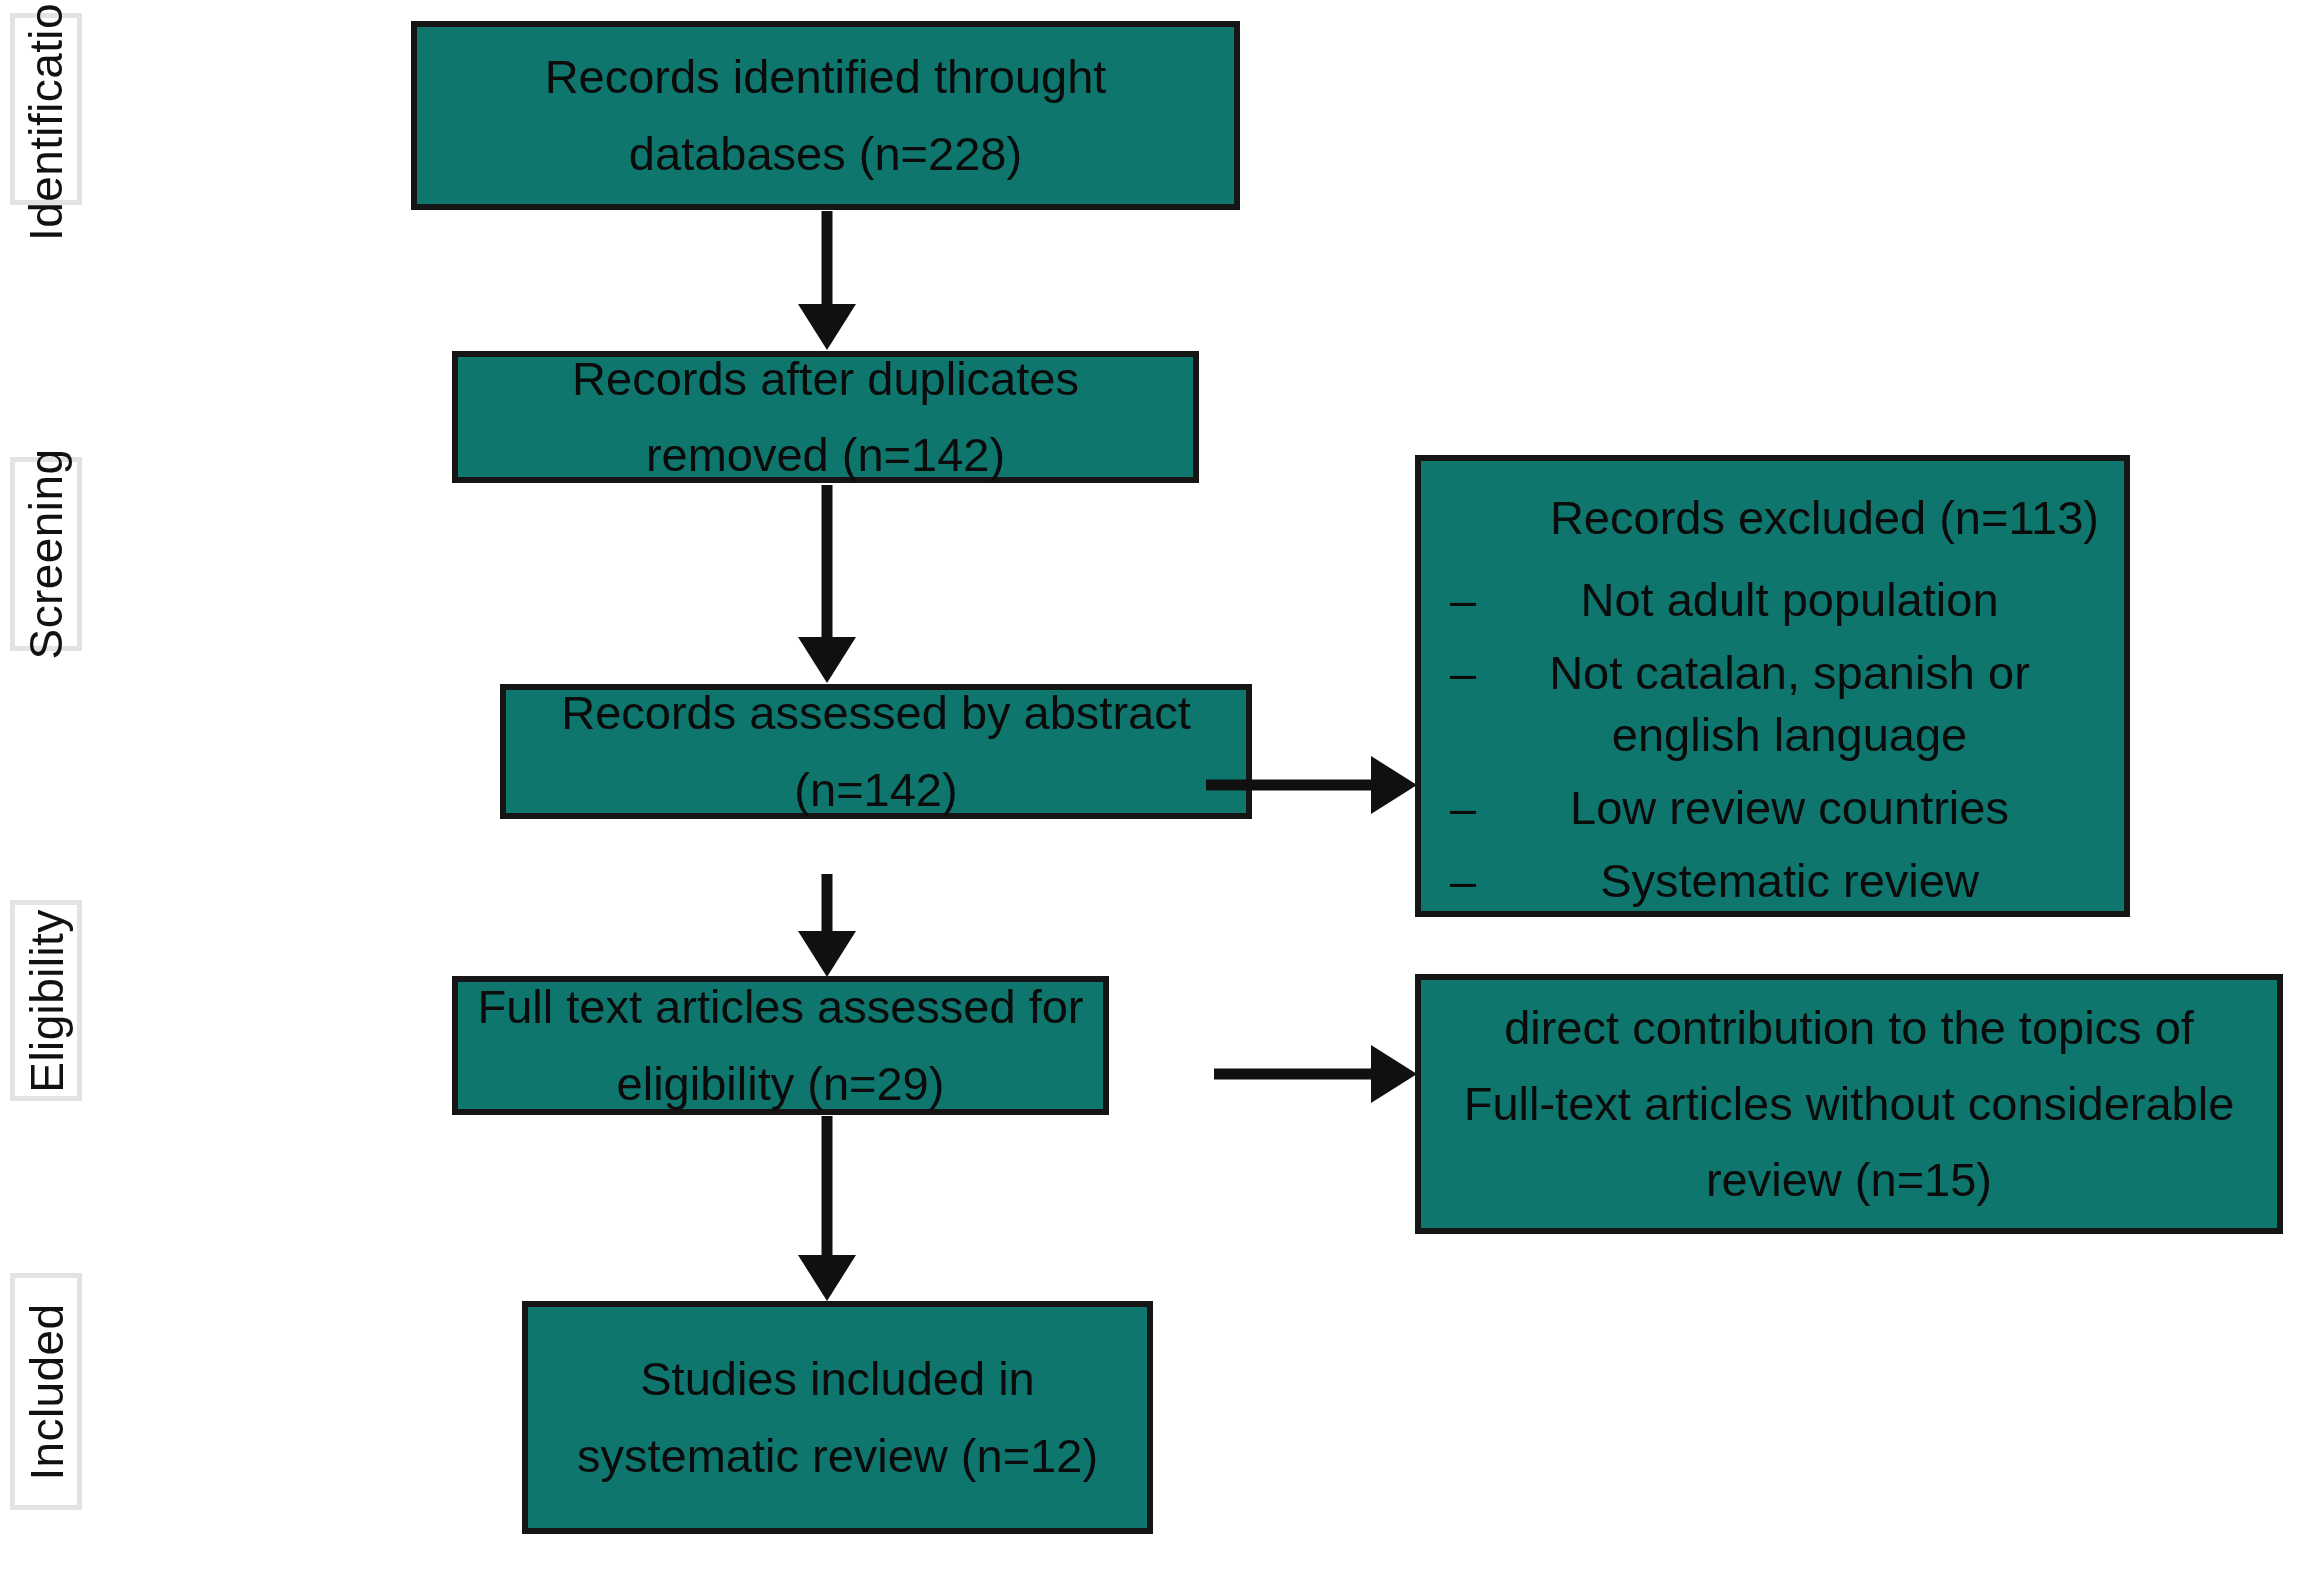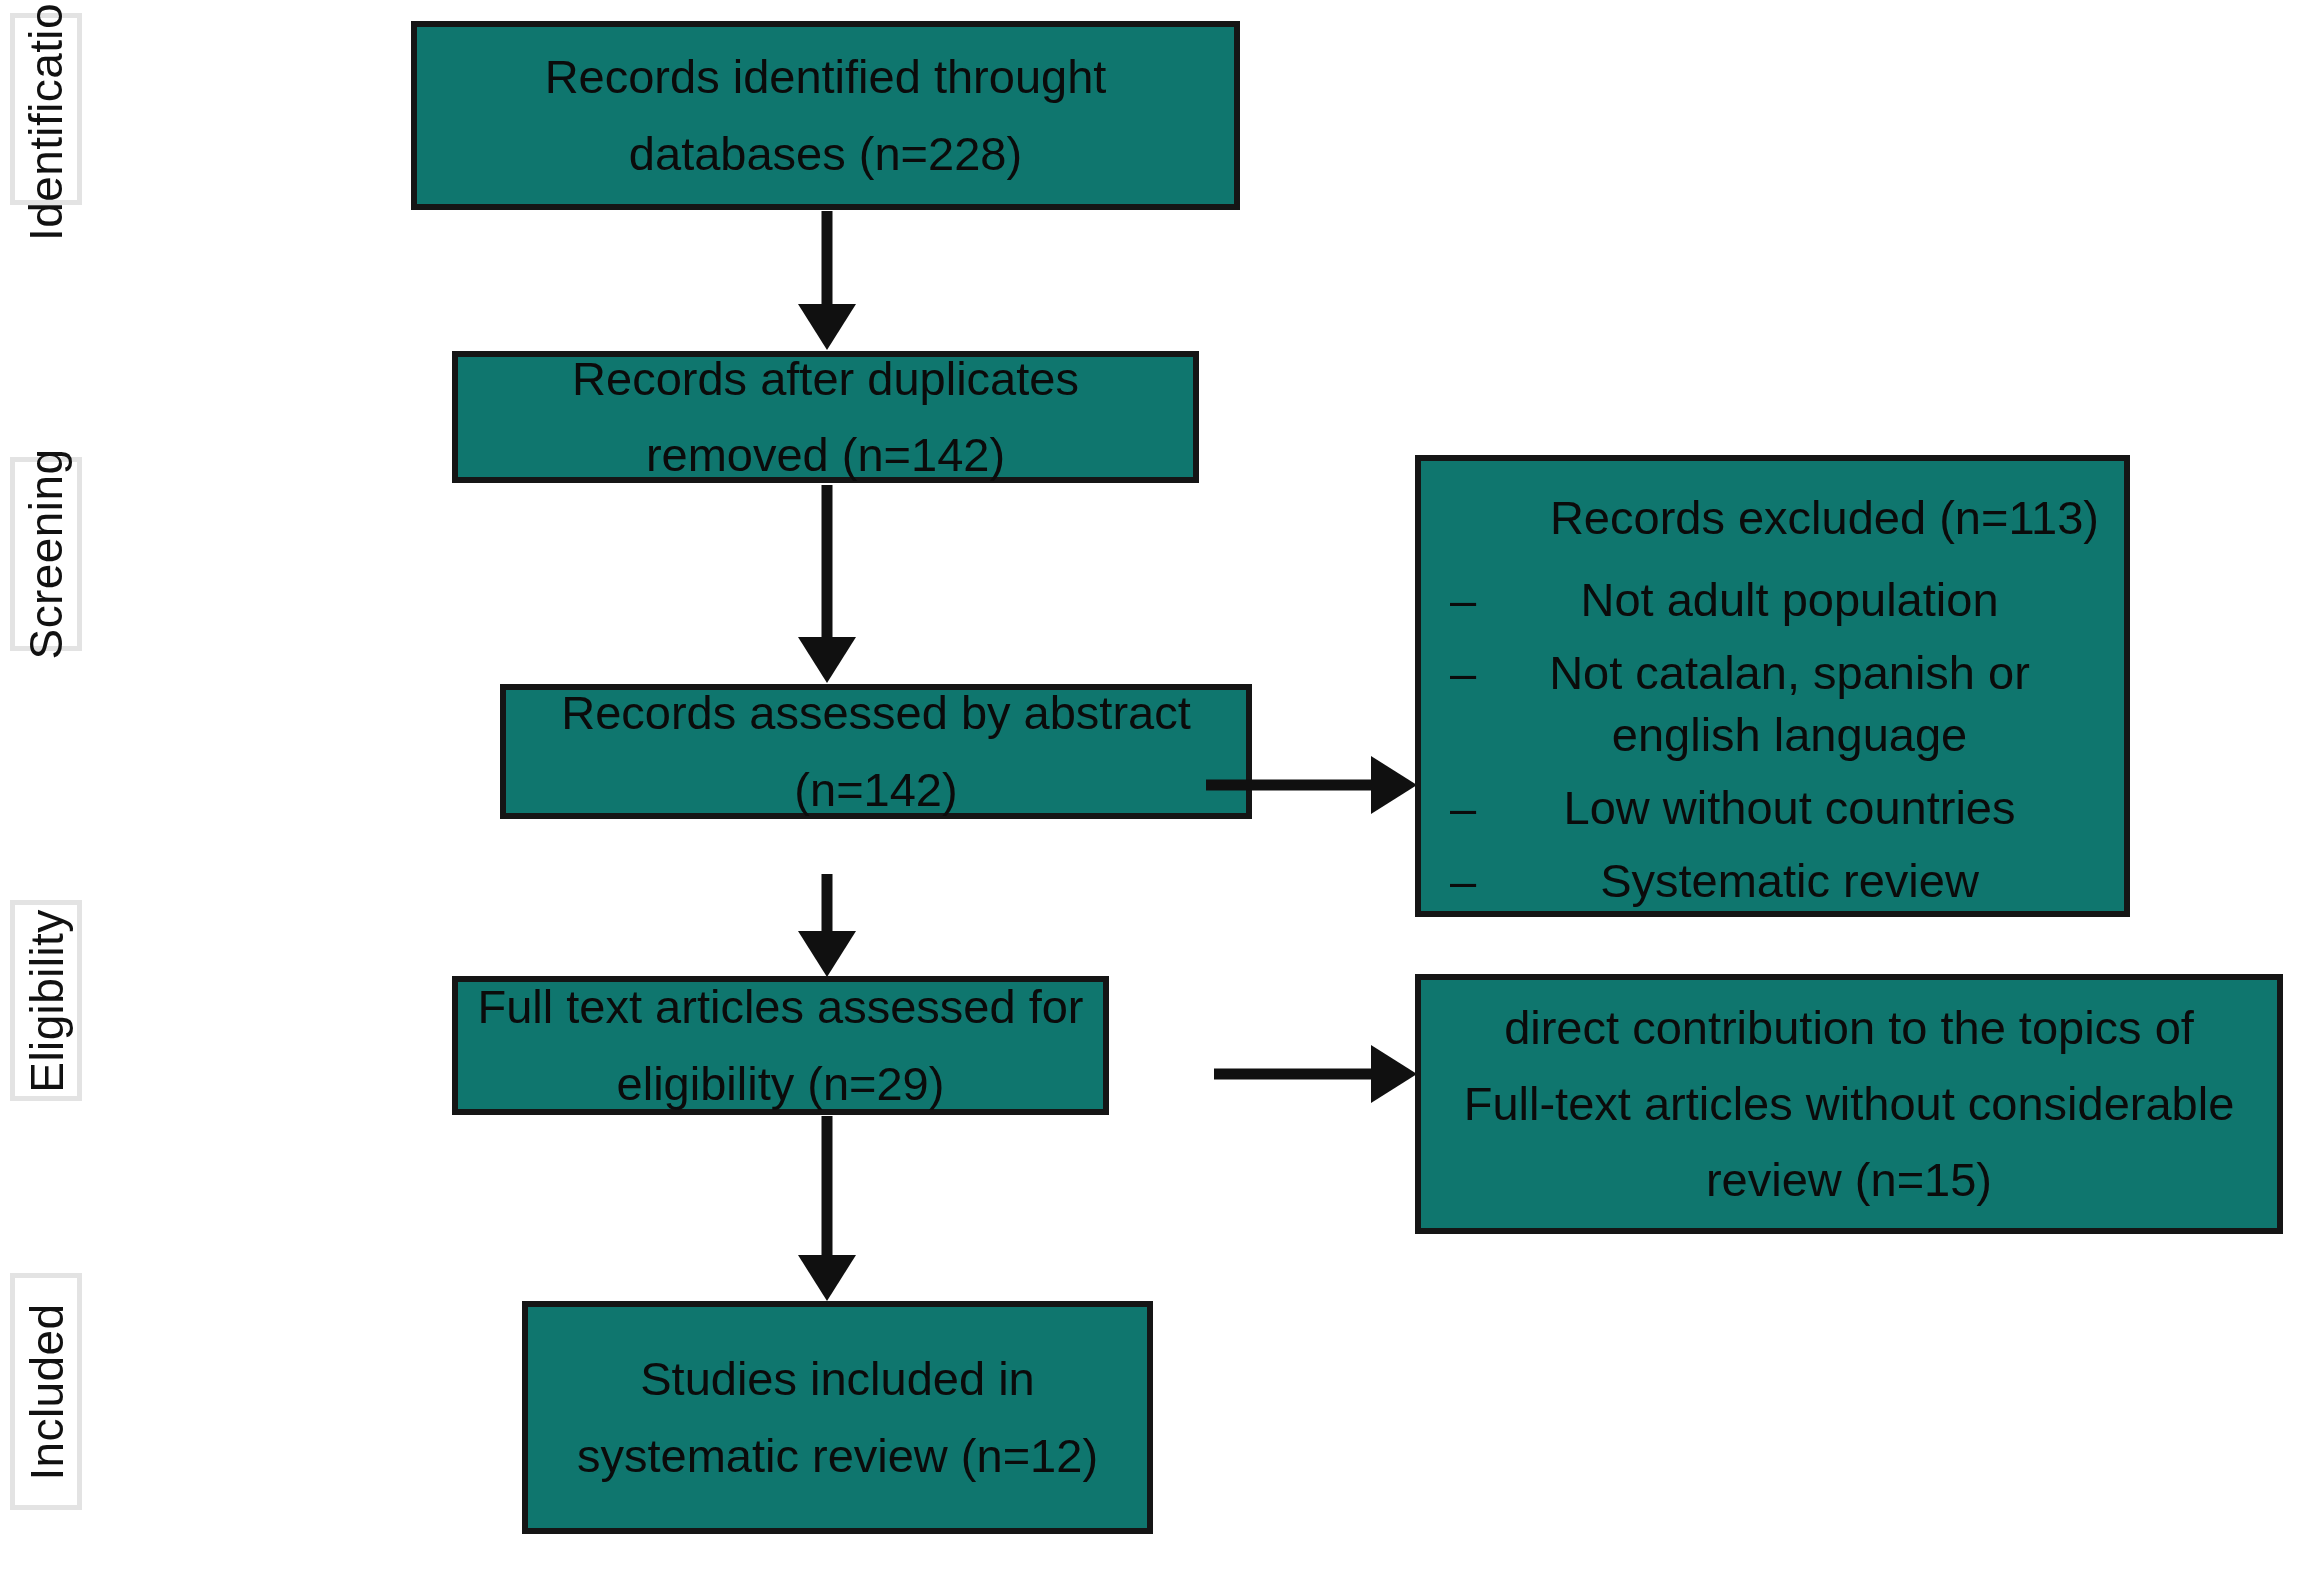--- a/index.html
+++ b/index.html
@@ -178,21 +178,21 @@
       <li>
         <span class="dash">–</span>
         <span class="btxt">Not adult population</span>
       </li>
       <li>
         <span class="dash">–</span>
         <span class="btxt">Not catalan, spanish or english language</span>
       </li>
       <li>
         <span class="dash">–</span>
-        <span class="btxt">Low without countries</span>
+        <span class="btxt">Low review countries</span>
       </li>
       <li>
         <span class="dash">–</span>
         <span class="btxt">Systematic review</span>
       </li>
     </ul>
   </div>
 
   <div class="arrow-v" style="left:797px; top:874px; width:59px; height:103px;">
     <span class="shaft" style="height:59px;"></span>

